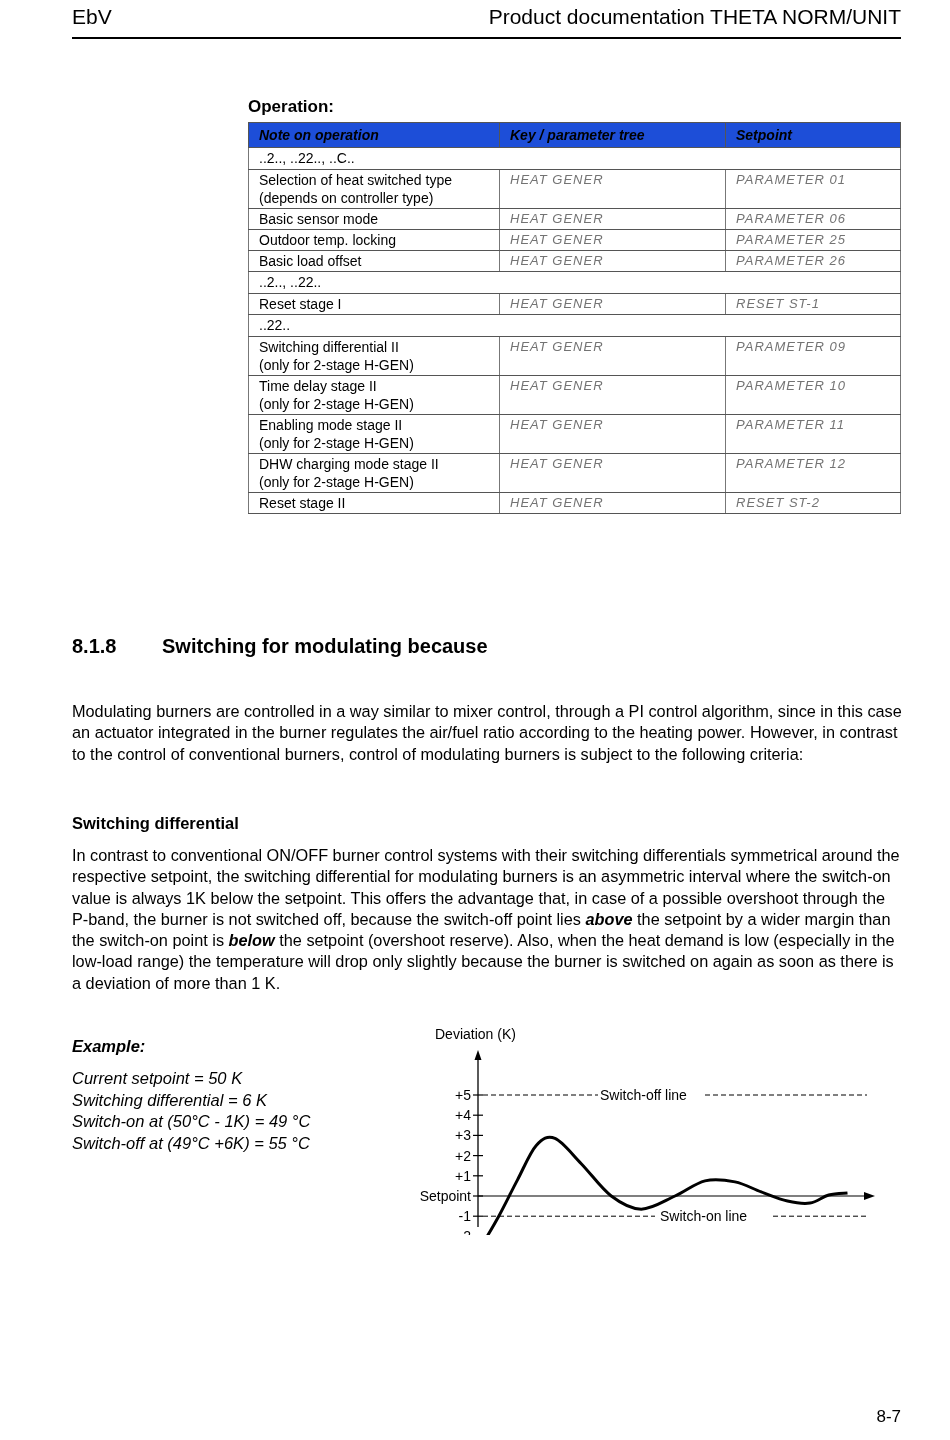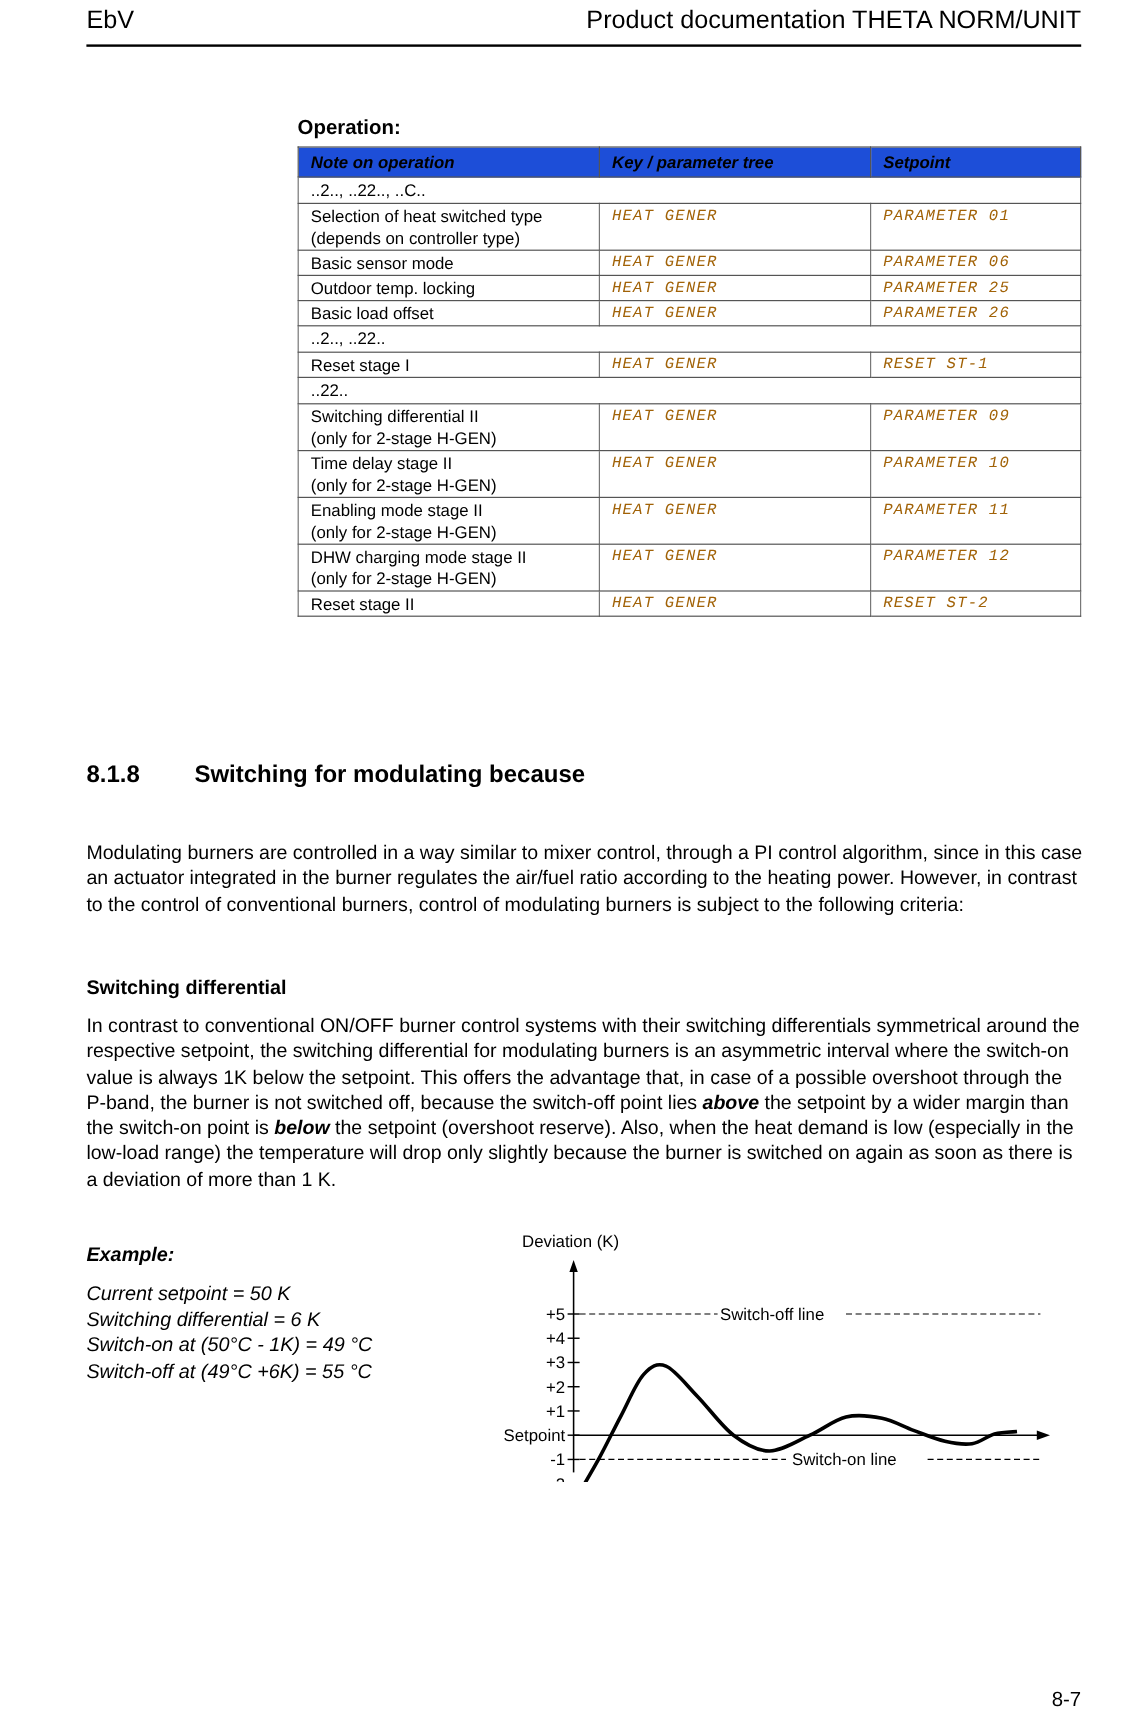--- a/index.html
+++ b/index.html
@@ -9,21 +9,21 @@
   .hdr-rule { position: absolute; left: 72px; width: 829px; top: 37px; height: 2px; background: #000; }
 
   .op-title { position: absolute; left: 248px; top: 97px; font-size: 17px; font-weight: bold; }
   table.op { position: absolute; left: 248px; top: 122px; width: 653px; border-collapse: collapse; font-size: 14px; }
   table.op td, table.op th { border: 1px solid #555; padding: 1px 10px 1px 10px; vertical-align: top; line-height: 18px; text-align: left; }
   table.op th { background: #1d4ed8; font-weight: bold; height: 22px; line-height: 22px; font-style: italic; }
   table.op td { border-left: 1px solid #777; border-right: 1px solid #777; }
   table.op tr.group td { height: 19px; }
   table.op col.c1 { width: 251px; }
   table.op col.c2 { width: 226px; }
-  .lcd { font-family: Liberation Mono, monospace; font-style: italic; color: #a16207; font-size: 13px; letter-spacing: 1px; }
+  .lcd { font-family: Liberation Sans, sans-serif; font-style: italic; color: #737373; font-size: 13px; letter-spacing: 1px; }
 
   .sec-num { position: absolute; left: 72px; top: 635px; font-size: 20px; font-weight: bold; }
   .sec-title { position: absolute; left: 162px; top: 635px; font-size: 20px; font-weight: bold; }
   .para { position: absolute; left: 72px; width: 832px; font-size: 16.3px; line-height: 21.3px; }
   .p1 { top: 685px; margin-top: 16px; }
   .sub-head { position: absolute; left: 72px; top: 814px; font-size: 16.5px; font-weight: bold; }
   .p2 { top: 845px; }
 
   .ex-title { position: absolute; left: 72px; top: 1037px; font-size: 16.5px; font-weight: bold; font-style: italic; }
   .ex-lines { position: absolute; left: 72px; top: 1068px; font-size: 16.5px; font-style: italic; line-height: 21.5px; }

